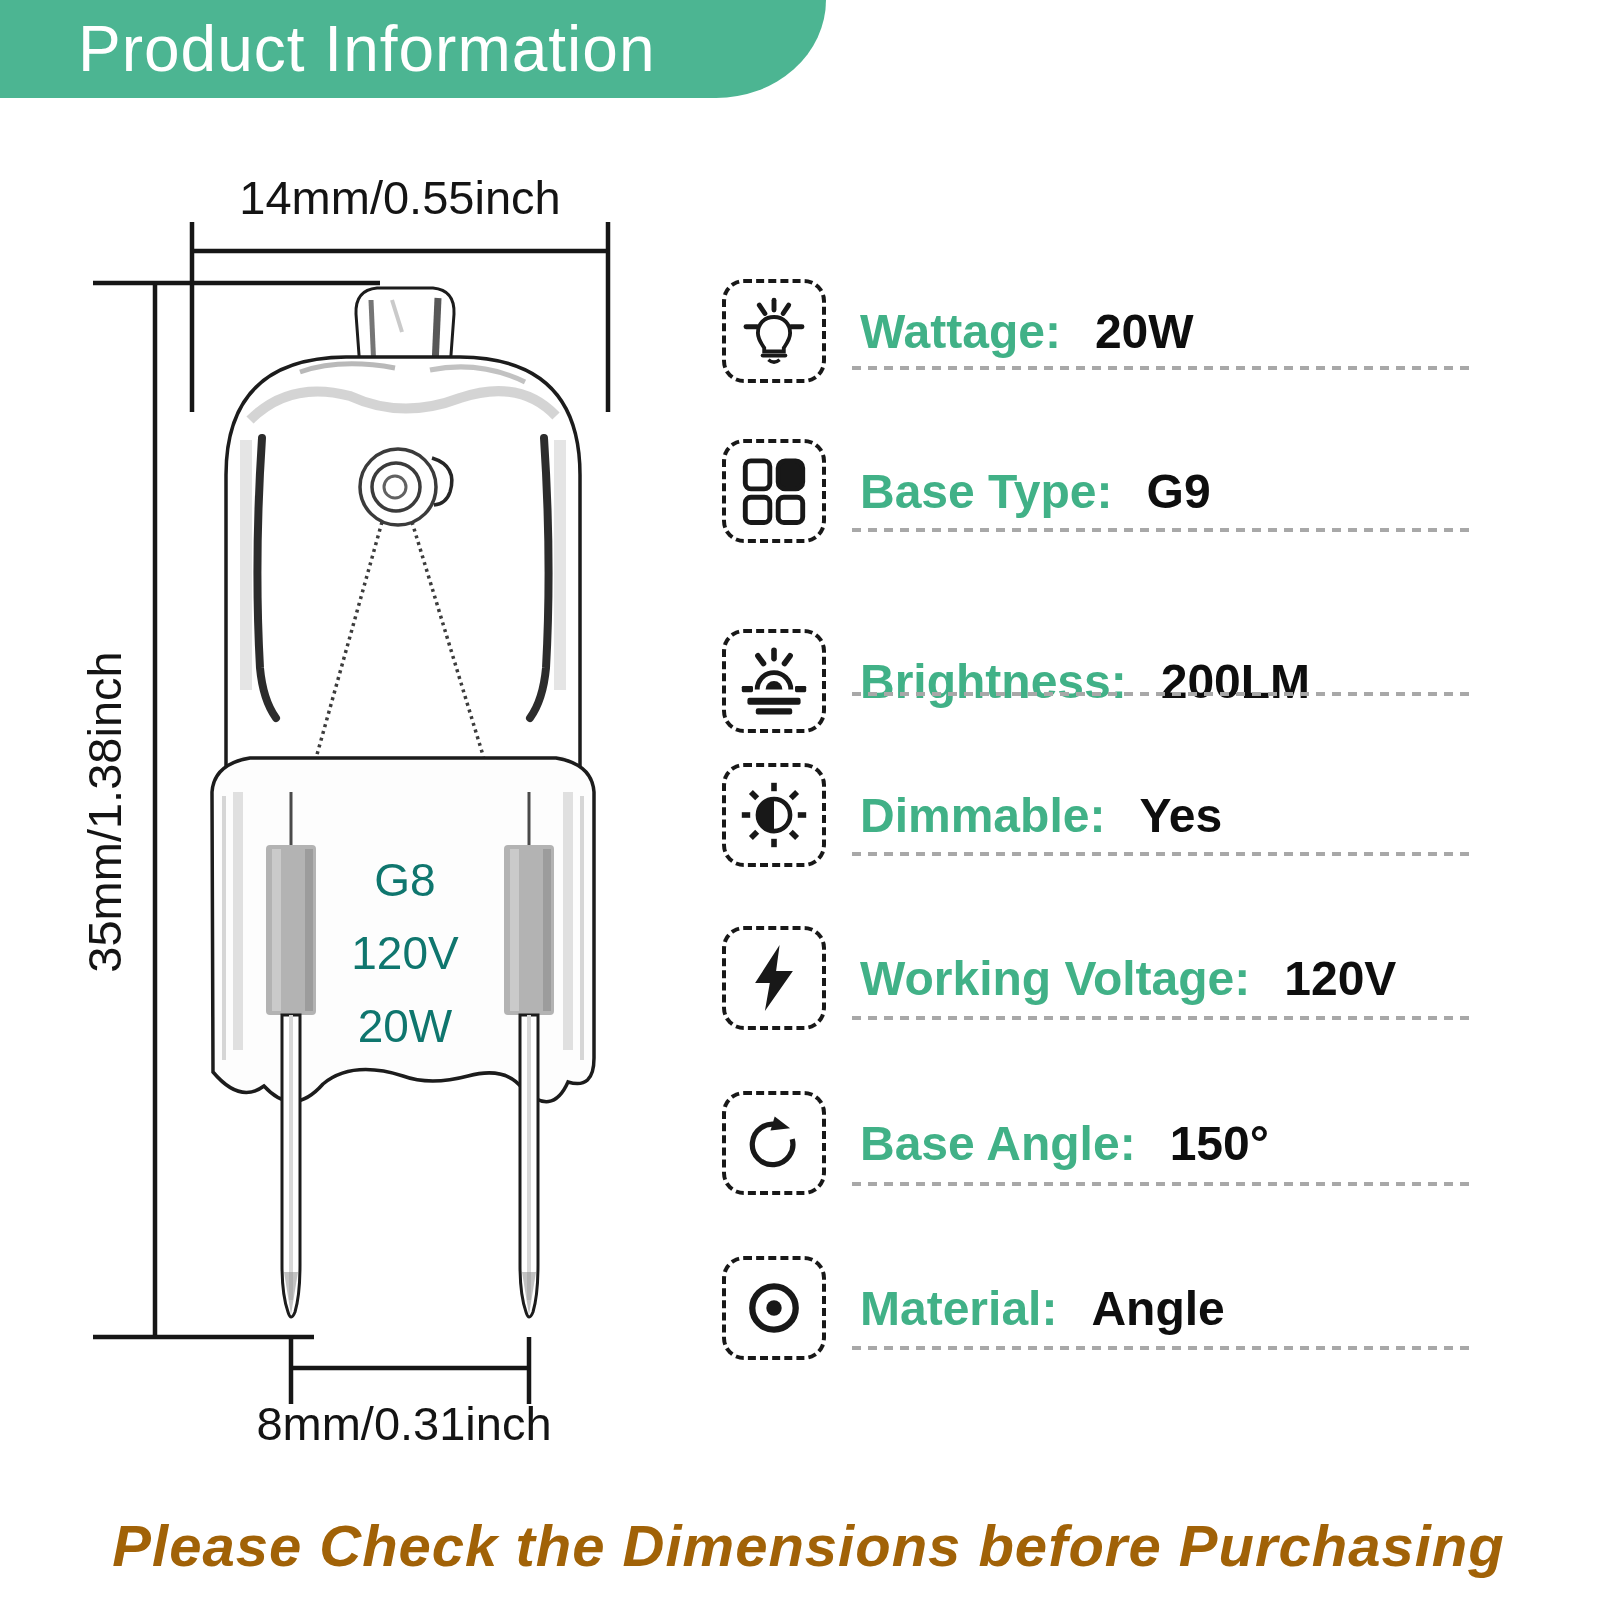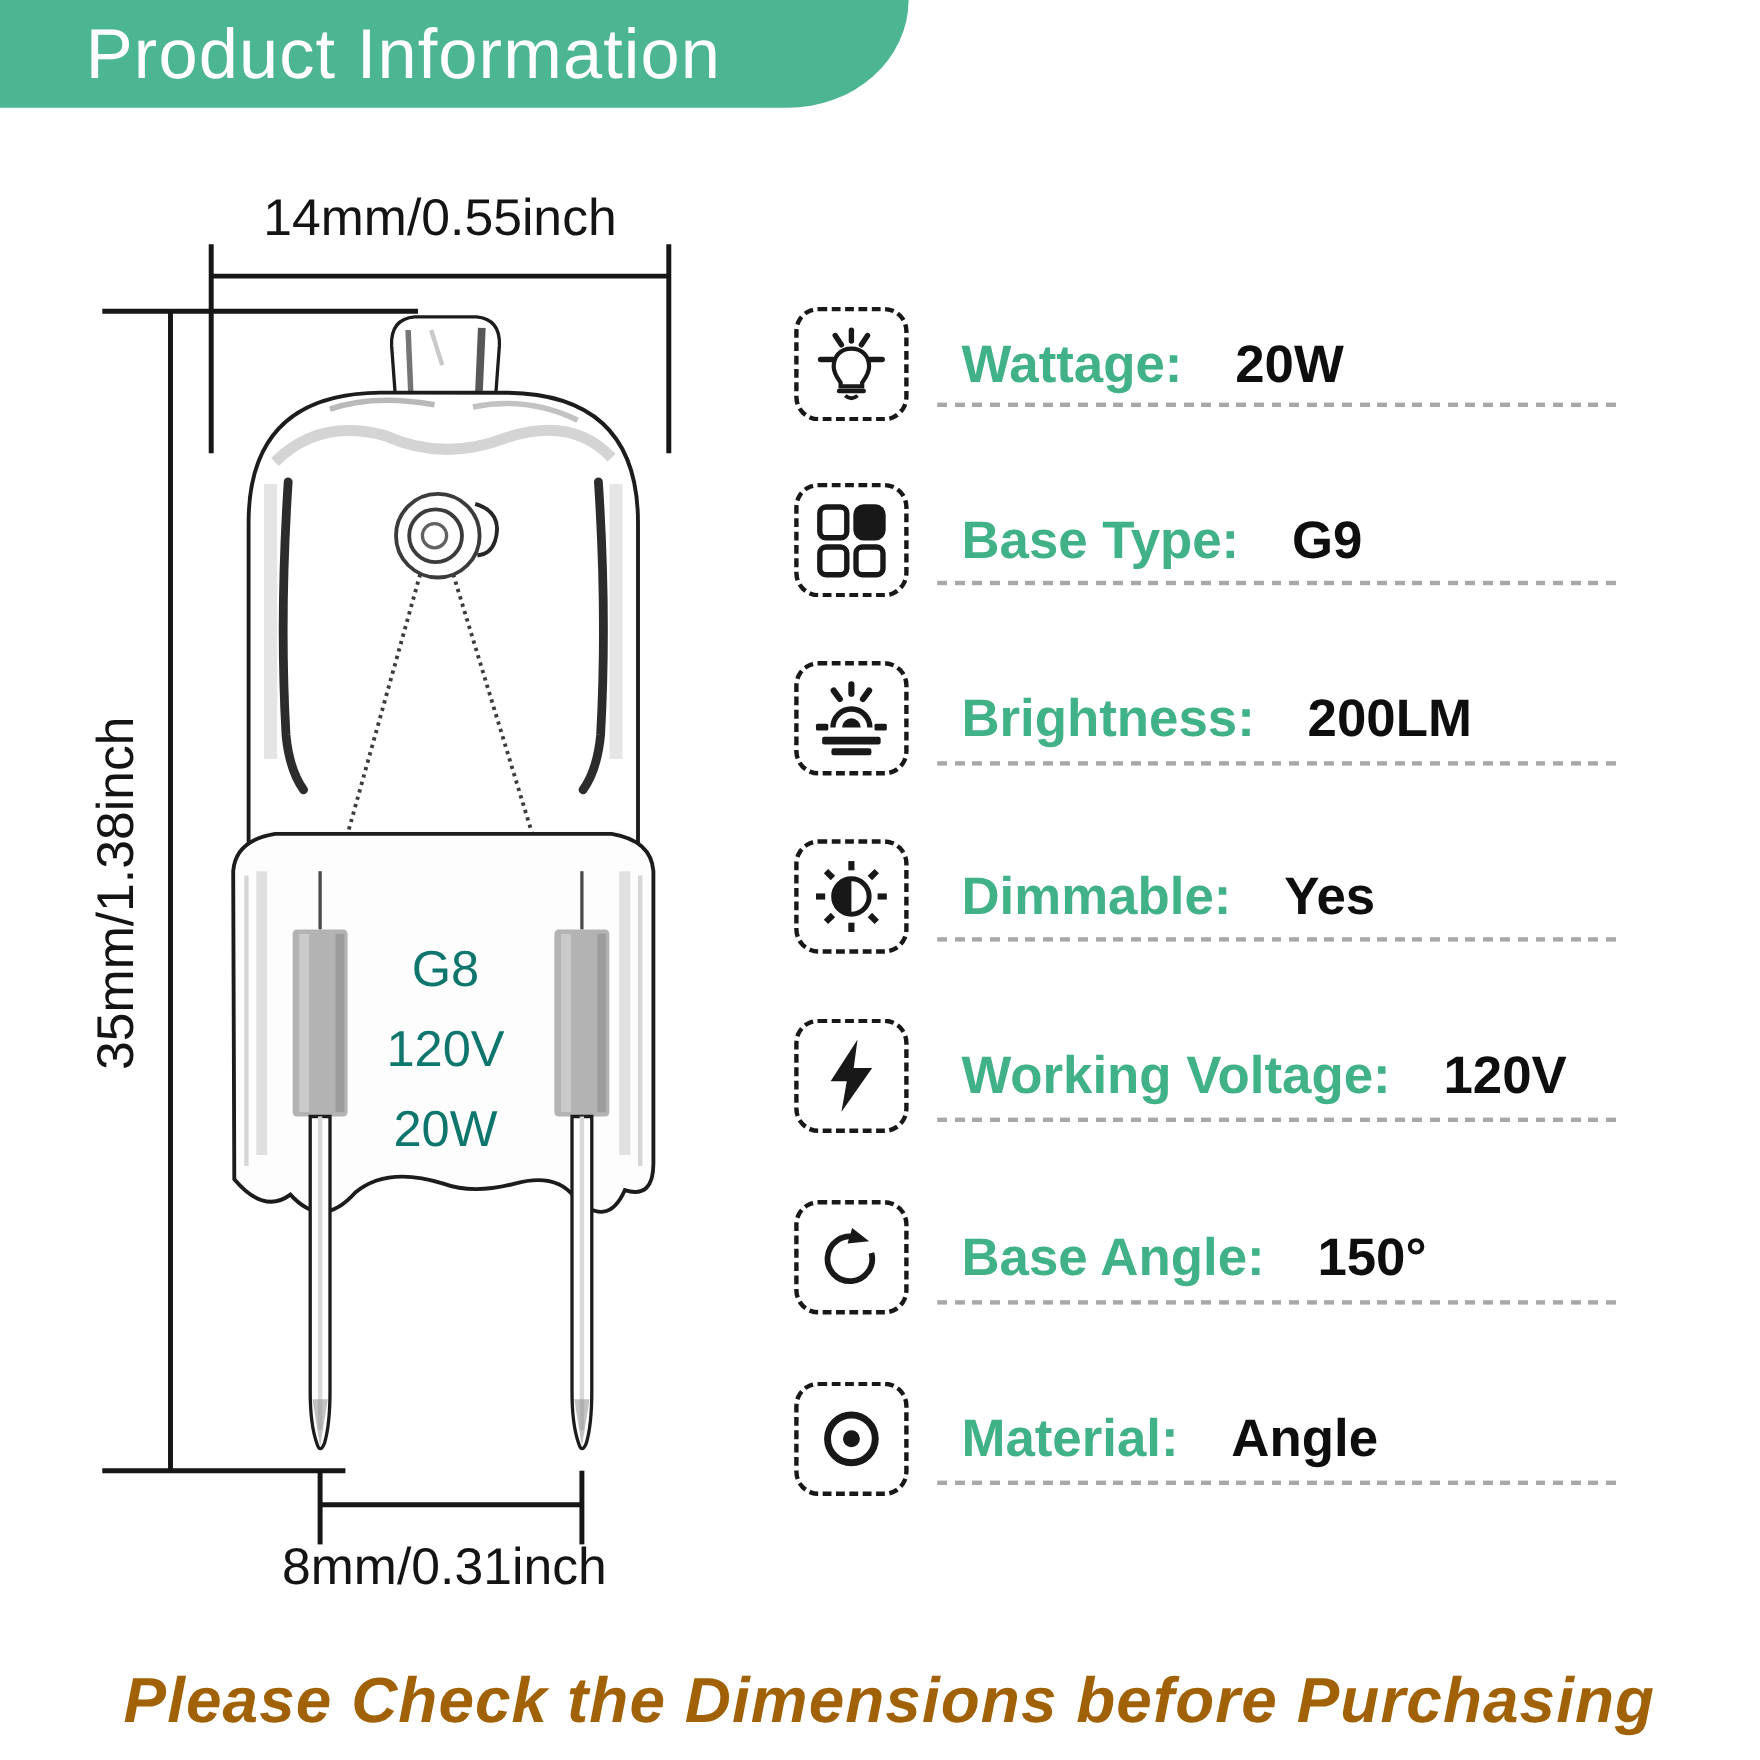--- a/index.html
+++ b/index.html
@@ -24,21 +24,21 @@
   #dimWidth  { left:400px; top:170px; transform:translateX(-50%); }
   #dimHeight { left:104px; top:812px; transform:translate(-50%,-50%) rotate(-90deg); }
   #dimPin    { left:404px; top:1396px; transform:translateX(-50%);text-align:right; }
   .markings {
     position:absolute; left:308px; top:844px; width:194px; text-align:center;
     font-size:46px; line-height:73px; color:#0f766e;
   }
   
   .spec-row {
     position:absolute; left:722px; width:775px; height:106px;
-    display:flex; align-items:center; gap:48px;
+    display:flex; align-items:center; gap:34px;
   }
   .icon-box {
     width:96px; height:96px; border:4px dashed #181818; border-radius:22px;
     display:flex; align-items:center; justify-content:center; flex-shrink:0;
     background:#ffffff;
   }
   .icon-box svg { width:70px; height:70px; }
   .spec-label { font-size:48px; font-weight:bold; color:#41B187; white-space:nowrap; }
   .spec-value { font-size:48px; font-weight:bold; color:#0e0e0e; white-space:nowrap; }
   .sep {
@@ -167,21 +167,21 @@
       <rect x="56" y="7" width="35" height="40" rx="10" fill="#181818"></rect>
       <rect x="9" y="59" width="35" height="36" rx="8"></rect>
       <rect x="56" y="59" width="35" height="36" rx="8"></rect>
     </svg>
   </div>
   <span class="spec-label">Base Type:</span>
   <span class="spec-value">G9</span>
 </div>
 <div class="sep" style="top:528px"></div>
 
-<div class="spec-row" style="top:600px">
+<div class="spec-row" style="top:628px">
   <div class="icon-box">
     <svg viewBox="0 0 100 100" fill="none" stroke="#181818">
       <g stroke-width="8" stroke-linecap="round">
         <line x1="50" y1="6" x2="50" y2="18"></line>
         <line x1="27" y1="14" x2="35" y2="25"></line>
         <line x1="73" y1="14" x2="65" y2="25"></line>
       </g>
       <path d="M26,62 A24,24 0 0 1 74,62" stroke-width="7"></path>
       <path d="M38,62 A12,12 0 0 1 62,62 Z" fill="#181818" stroke="none"></path>
       <rect x="4" y="57" width="16" height="9" rx="2" fill="#181818" stroke="none"></rect>

